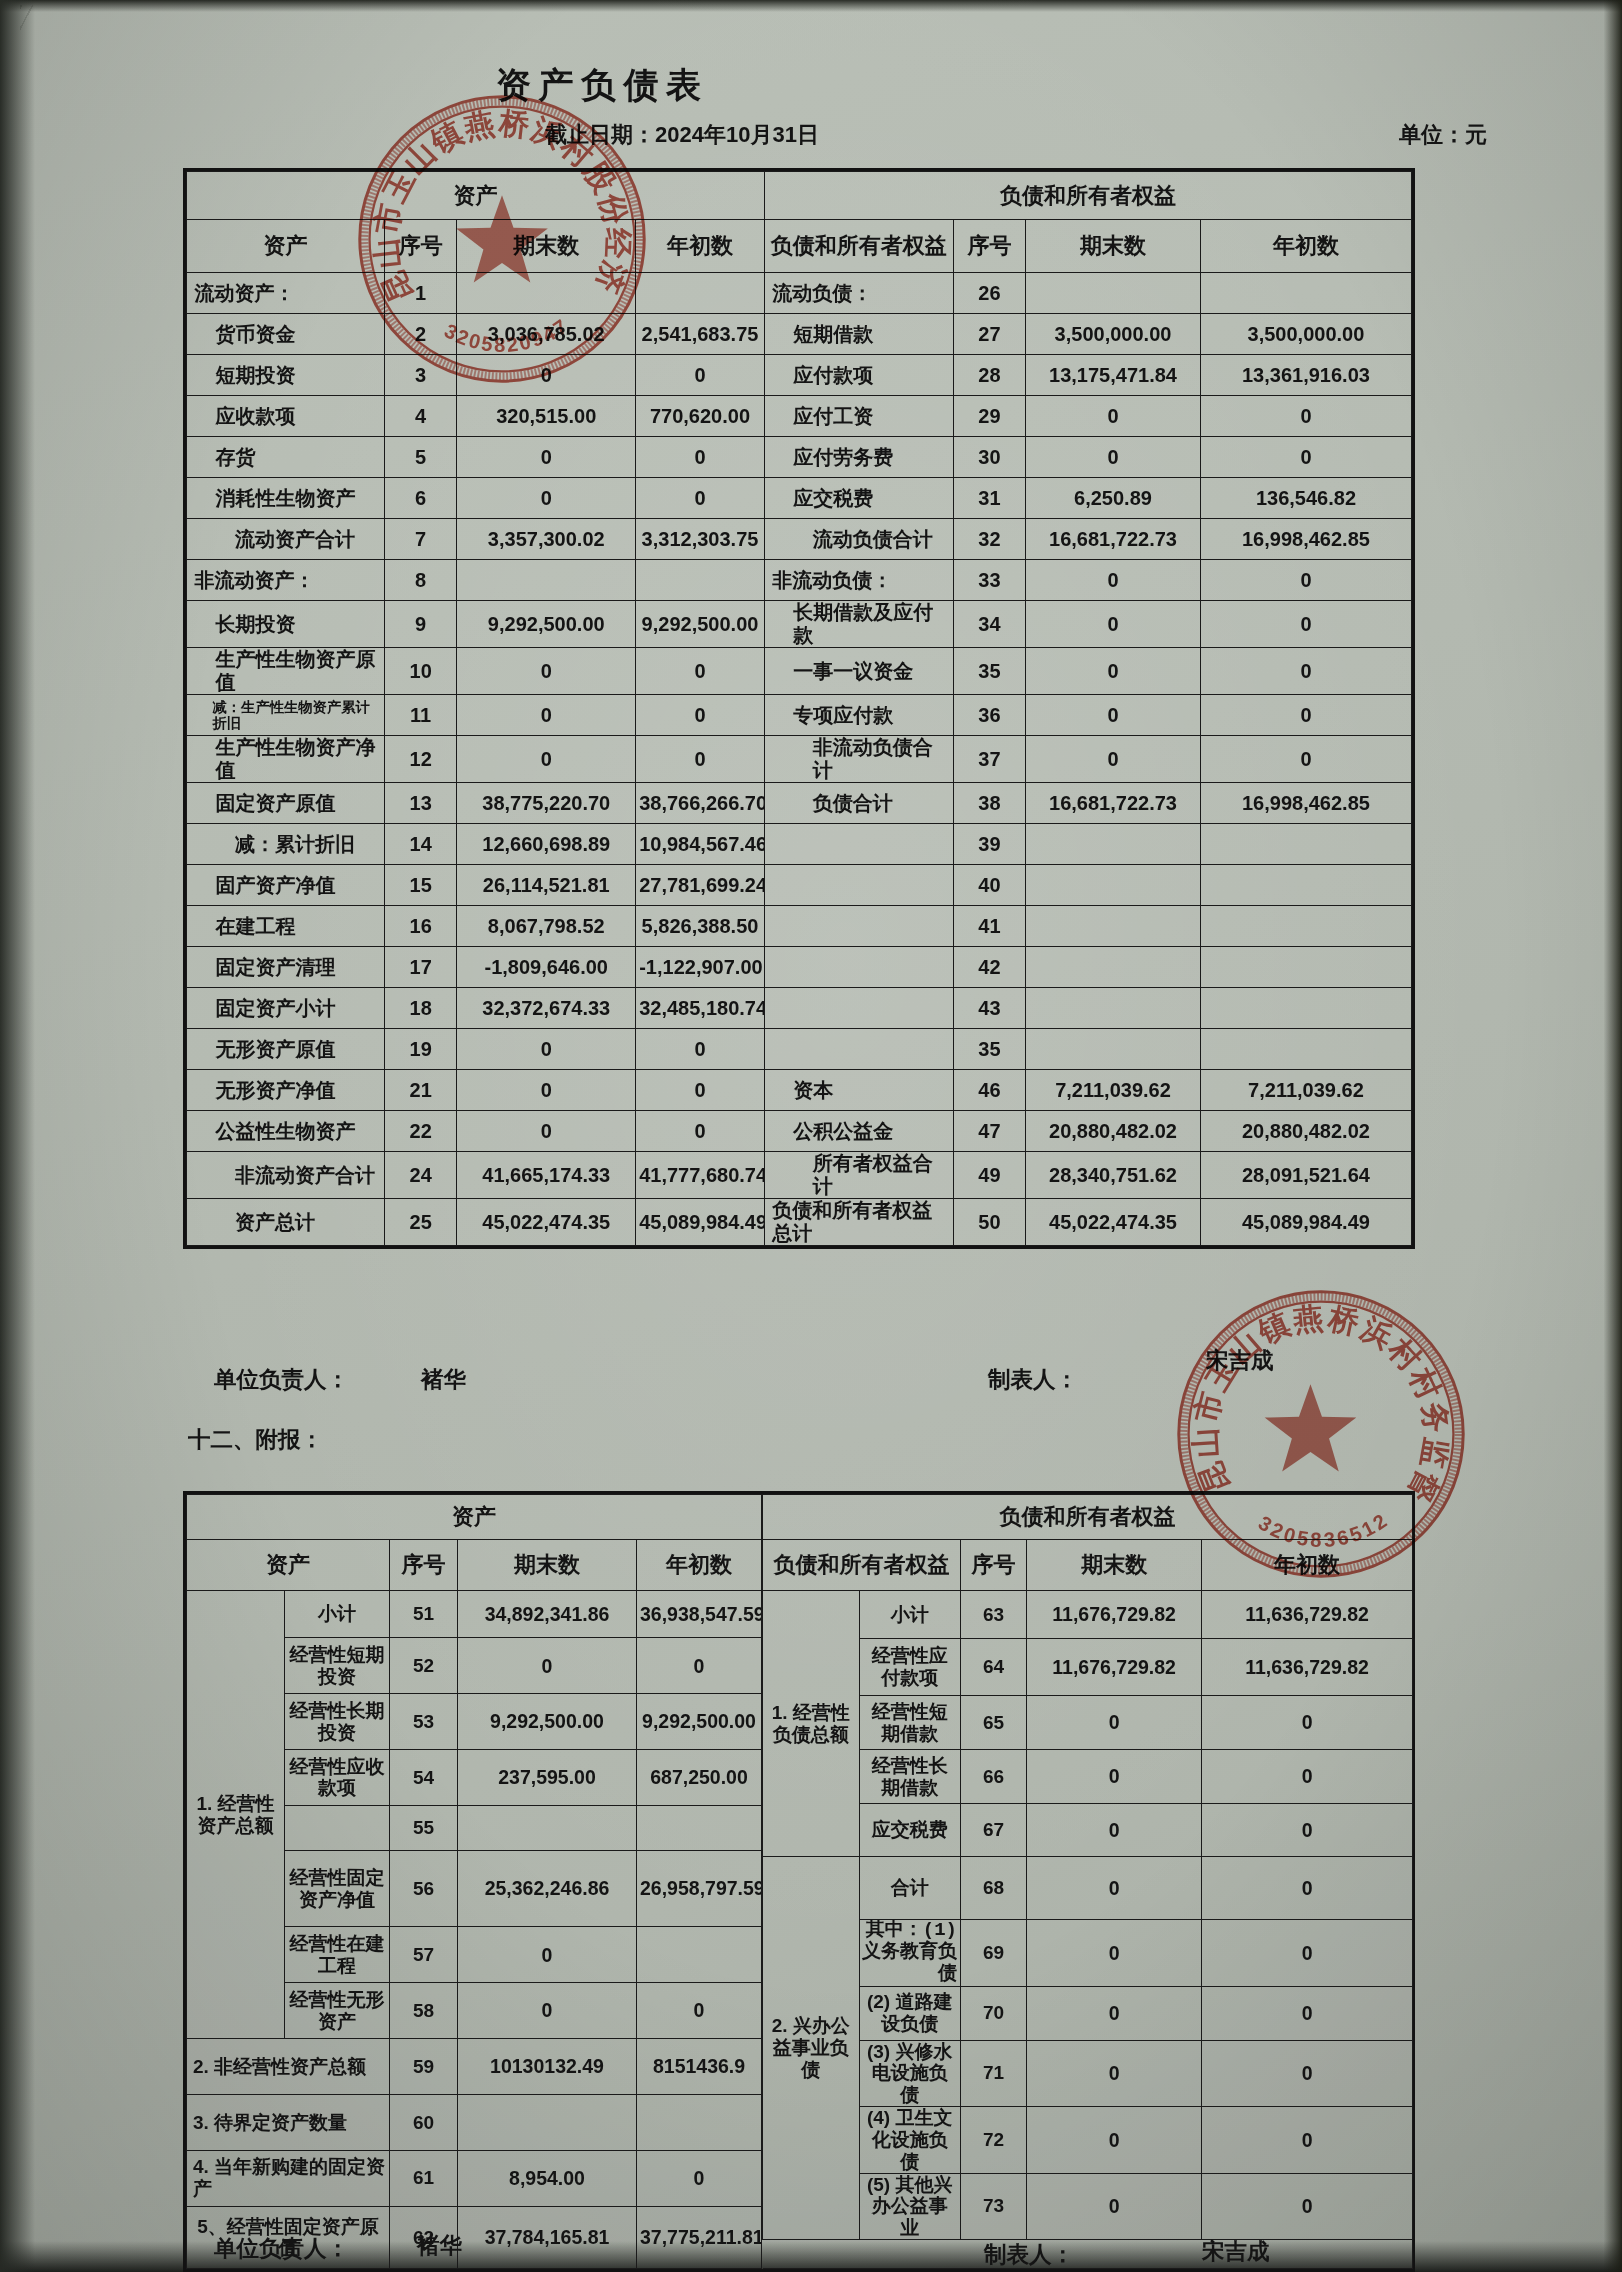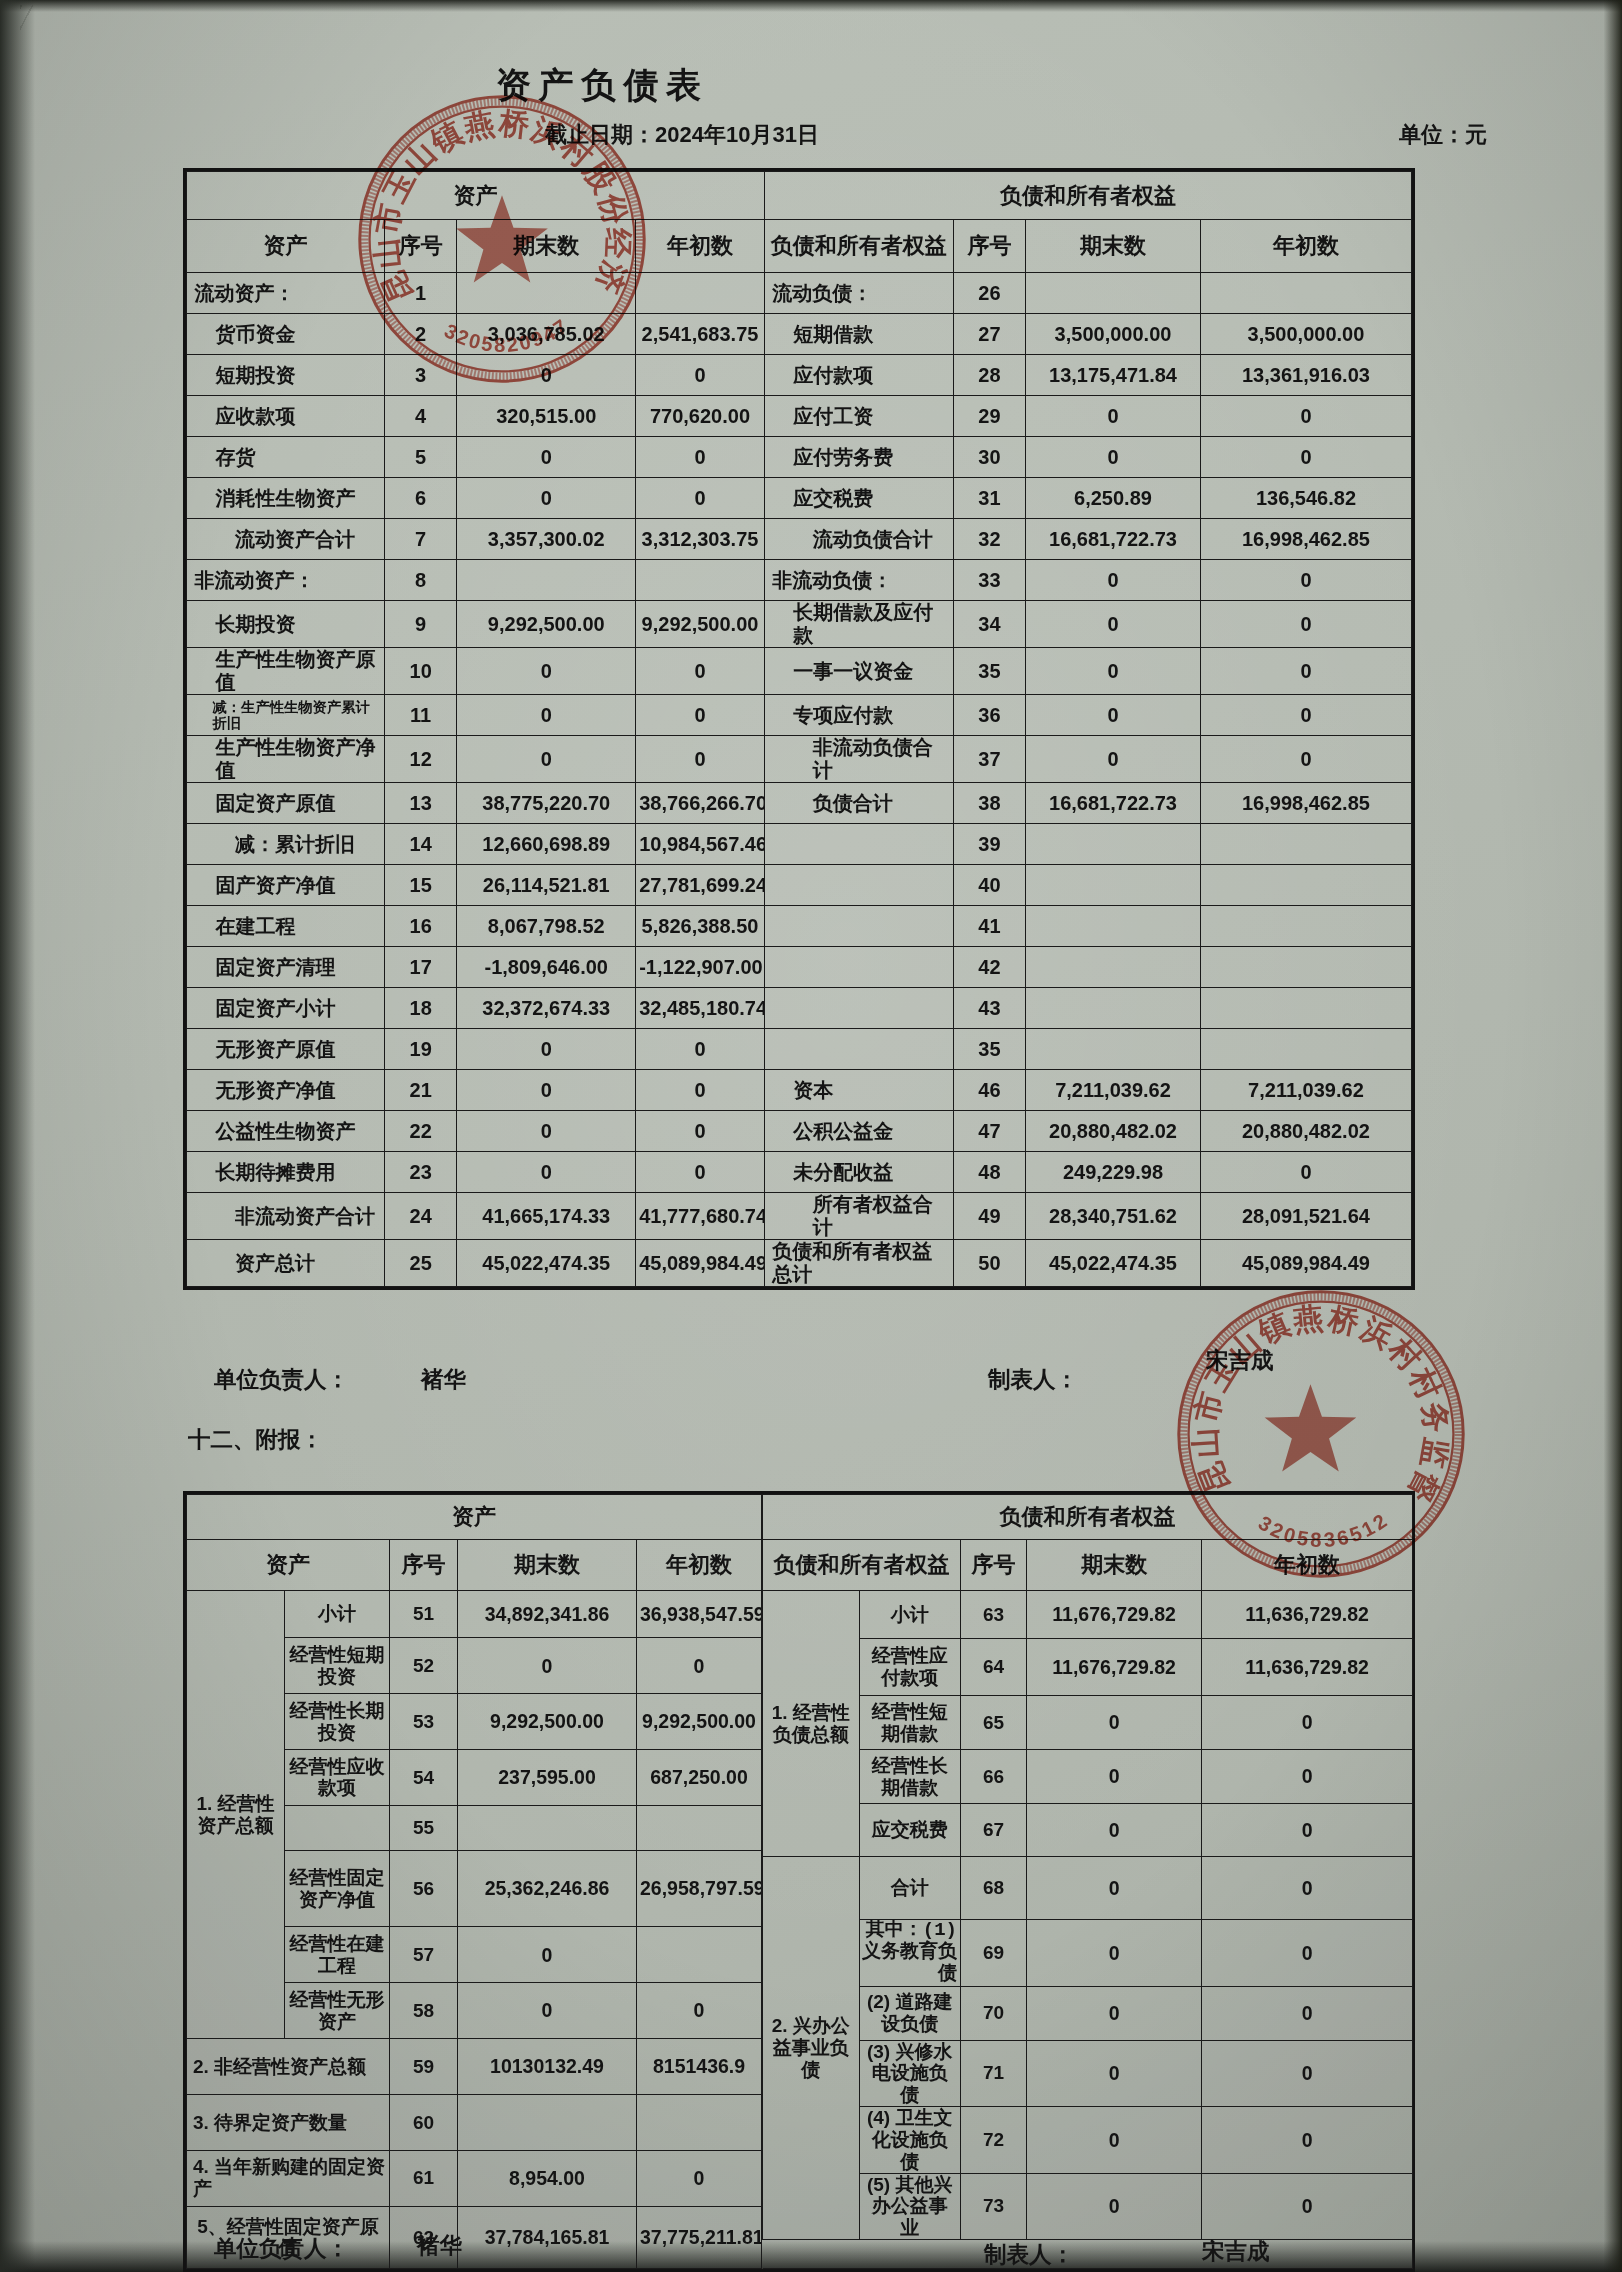--- a/index.html
+++ b/index.html
@@ -337,30 +337,20 @@
       <td class="lbl i1">公益性生物资产</td>
       <td>22</td>
       <td class="num">0</td>
       <td class="num">0</td>
       <td class="lbl i1">公积公益金</td>
       <td>47</td>
       <td class="num">20,880,482.02</td>
       <td class="num">20,880,482.02</td>
     </tr>
 
-    <tr>
-      <td class="lbl i1">长期待摊费用</td>
-      <td>23</td>
-      <td class="num">0</td>
-      <td class="num">0</td>
-      <td class="lbl i1">未分配收益</td>
-      <td>48</td>
-      <td class="num">249,229.98</td>
-      <td class="num">0</td>
-    </tr>
 
     <tr>
       <td class="lbl i2">非流动资产合计</td>
       <td>24</td>
       <td class="num">41,665,174.33</td>
       <td class="num">41,777,680.74</td>
       <td class="lbl i2">所有者权益合计</td>
       <td>49</td>
       <td class="num">28,340,751.62</td>
       <td class="num">28,091,521.64</td>

